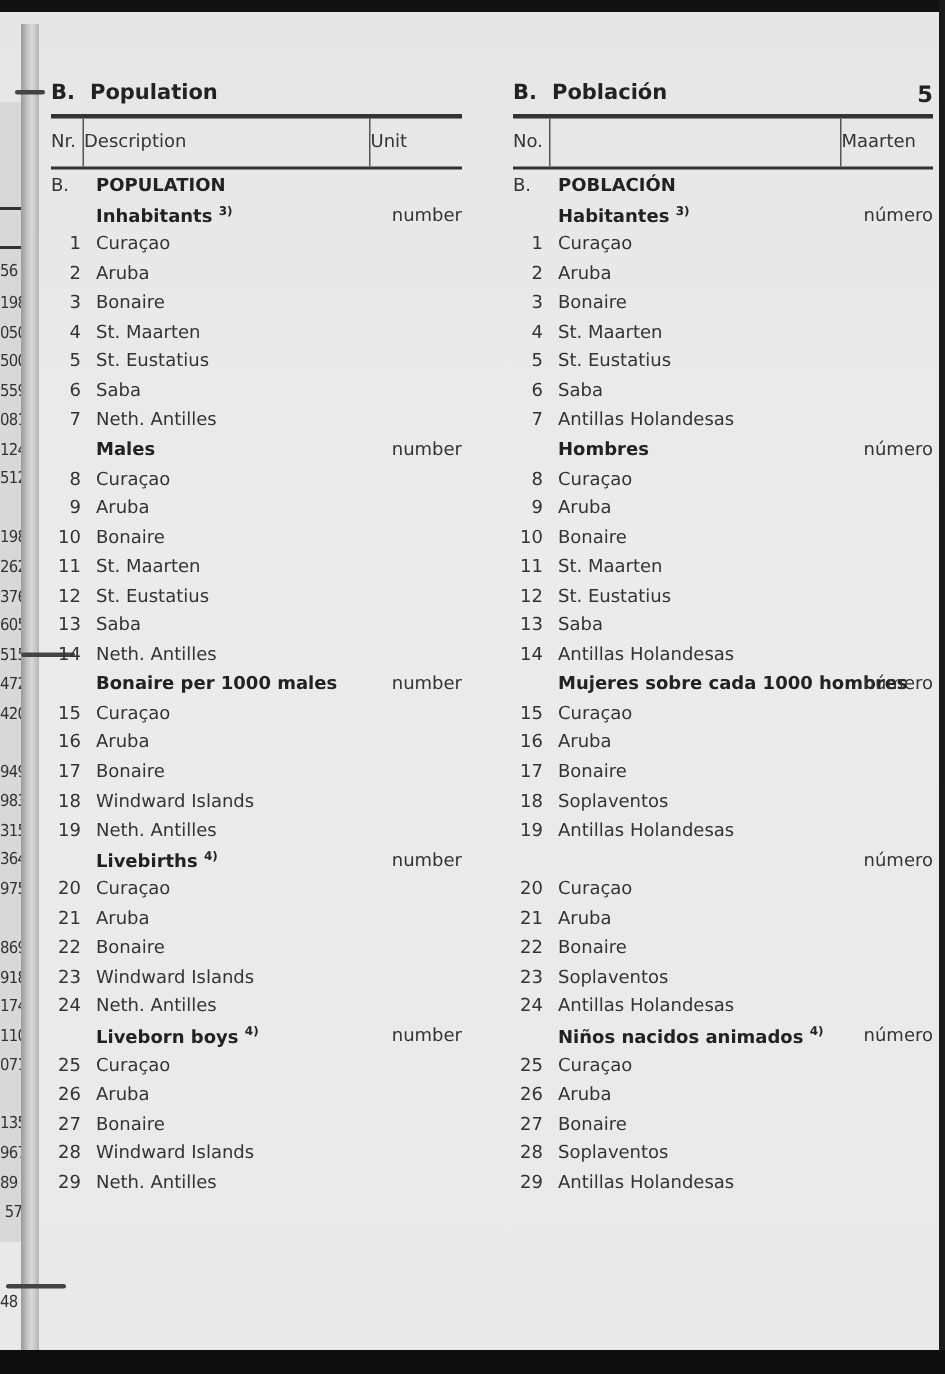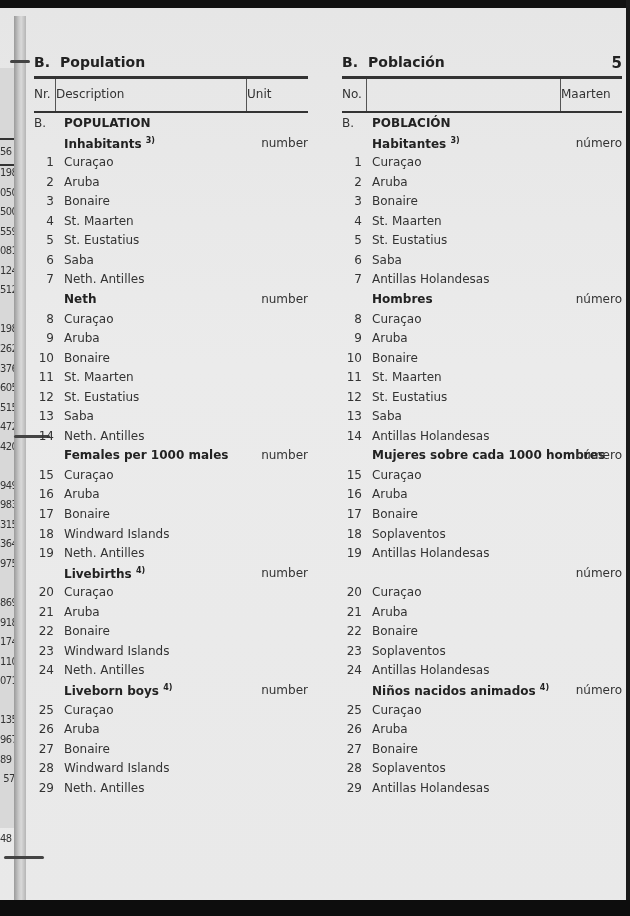--- a/index.html
+++ b/index.html
@@ -20,21 +20,21 @@
     background:#d8d8d8;
   }
   .binding {
     position:absolute; left:14px; top:8px; width:12px; height:888px;
     background:linear-gradient(90deg,#9a9a9a 0%,#c9c9c9 40%,#d9d9d9 60%,#b5b5b5 100%);
   }
   .prev-rule { position:absolute; left:0; width:18px; height:2px; background:#333; }
   .prev-num {
     position:absolute; left:0; width:18px; font-size:11px; color:#333;
     font-family:"DejaVu Sans Condensed","DejaVu Sans", sans-serif; letter-spacing:-0.5px;
-    overflow:hidden; white-space:nowrap;
+    overflow:hidden; white-space:nowrap;margin-top:29px;
   }
   .clip { position:absolute; background:#444; height:3px; border-radius:2px; }
 
   .half { position:absolute; top:0; }
   .left-half { left:34px; width:274px; }
   .right-half { left:342px; width:280px; }
 
   .sec-title { position:absolute; top:46px; font-size:14px; font-weight:bold; color:#222; }
   .sec-title .letter { display:inline-block; width:26px; }
   .page-num { position:absolute; top:46px; right:0; font-size:15px; font-weight:bold; color:#222; }
@@ -142,21 +142,21 @@
         <div class="row" style="top: 244.85px;">
           <span class="nr">6</span>
           <span class="desc"><span>Saba</span></span>
         </div>
         <div class="row" style="top: 264.4px;">
           <span class="nr">7</span>
           <span class="desc"><span>Neth. Antilles</span></span>
         </div>
         <div class="row bold" style="top: 283.95px;">
           <span class="nr"></span>
-          <span class="desc"><span>Neth</span></span>
+          <span class="desc"><span>Males</span></span>
           <span class="unit">number</span>
         </div>
         <div class="row" style="top: 303.5px;">
           <span class="nr">8</span>
           <span class="desc"><span>Curaçao</span></span>
         </div>
         <div class="row" style="top: 323.05px;">
           <span class="nr">9</span>
           <span class="desc"><span>Aruba</span></span>
         </div>
@@ -175,21 +175,21 @@
         <div class="row" style="top: 401.25px;">
           <span class="nr">13</span>
           <span class="desc"><span>Saba</span></span>
         </div>
         <div class="row" style="top: 420.8px;">
           <span class="nr">14</span>
           <span class="desc"><span>Neth. Antilles</span></span>
         </div>
         <div class="row bold" style="top: 440.35px;">
           <span class="nr"></span>
-          <span class="desc"><span>Females per 1000 males</span></span>
+          <span class="desc"><span>Bonaire per 1000 males</span></span>
           <span class="unit">number</span>
         </div>
         <div class="row" style="top: 459.9px;">
           <span class="nr">15</span>
           <span class="desc"><span>Curaçao</span></span>
         </div>
         <div class="row" style="top: 479.45px;">
           <span class="nr">16</span>
           <span class="desc"><span>Aruba</span></span>
         </div>

